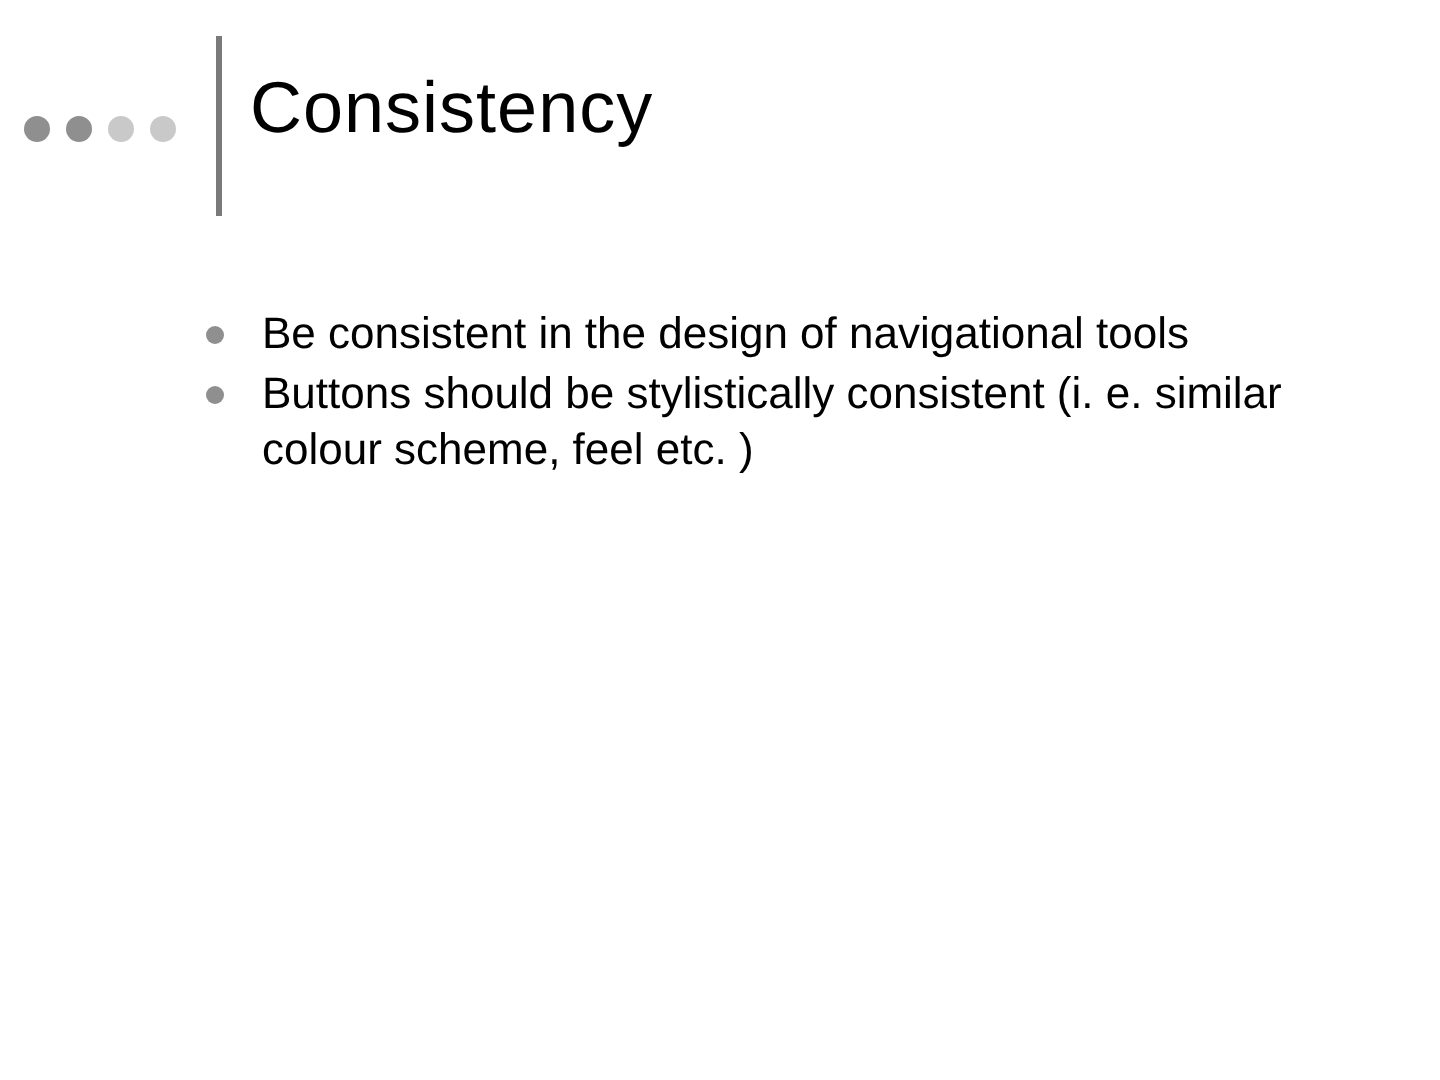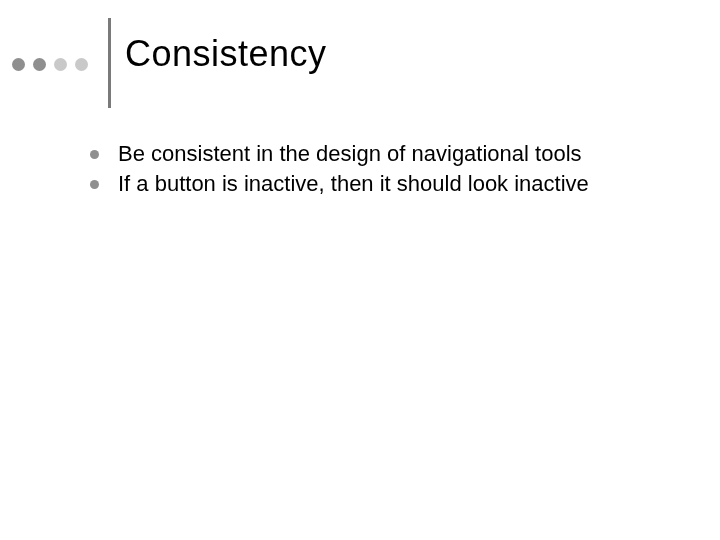--- a/index.html
+++ b/index.html
@@ -55,21 +55,21 @@
     color: #000;
   }
   .body {
     position: absolute;
     top: 140px;
     left: 90px;
     right: 40px;
   }
   ul.bullets {
     list-style: none;
-    margin: 0;
+    margin: 13px;
     padding: 0;
   }
   ul.bullets li {
     position: relative;
     padding-left: 28px;
     font-size: 22px;
     line-height: 1.28;
     margin-bottom: 2px;
     color: #000;
   }
@@ -96,17 +96,17 @@
       <span class="dot" style="background:#c9c9c9"></span>
       <span class="dot" style="background:#c9c9c9"></span>
     </div>
     <div class="vline"></div>
     <div class="title">Consistency</div>
   </div>
 
   <div class="body">
     <ul class="bullets">
       <li>Be consistent in the design of navigational tools</li>
-      <li>If a button is inactive, then it should look inactive</li>
+      <li>Buttons should be stylistically consistent (i. e. similar colour scheme, feel etc. )</li>
     </ul>
   </div>
 
 </div>
 
 </body></html>

